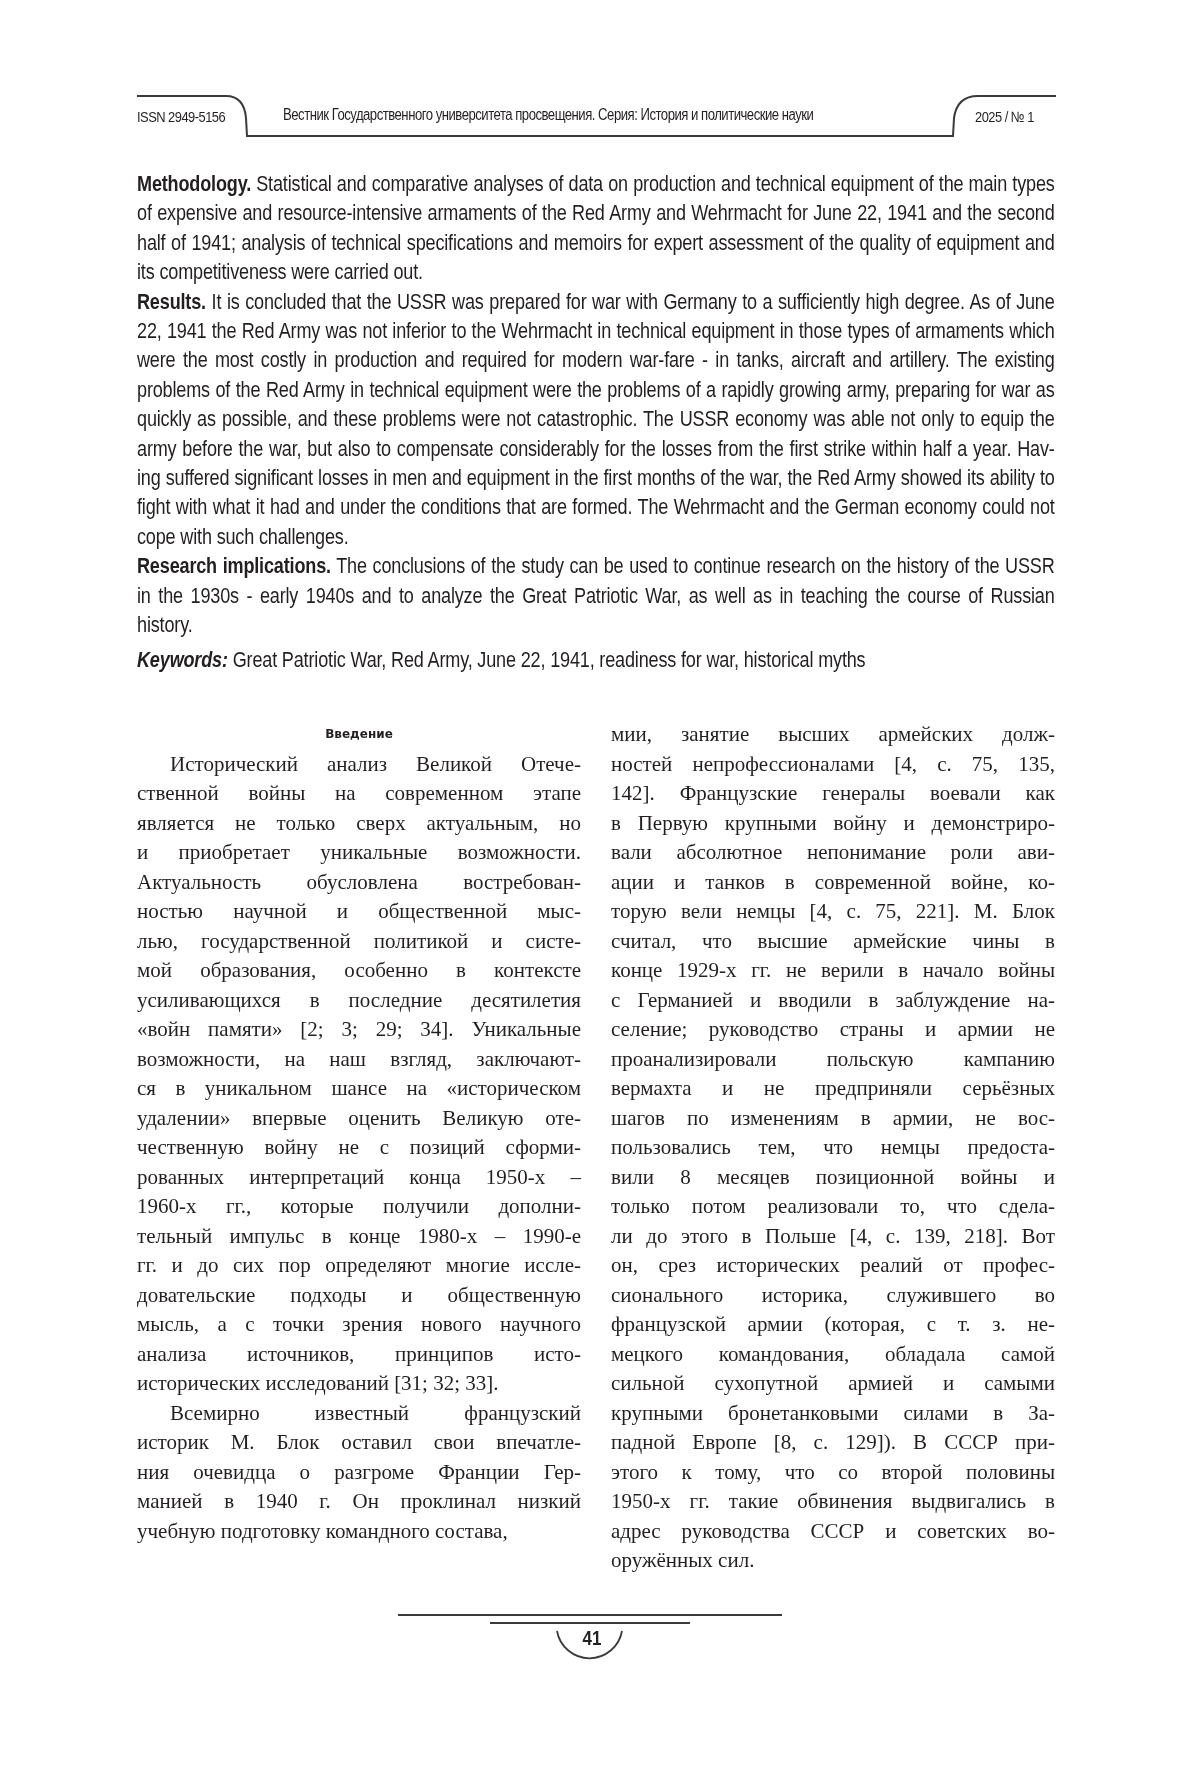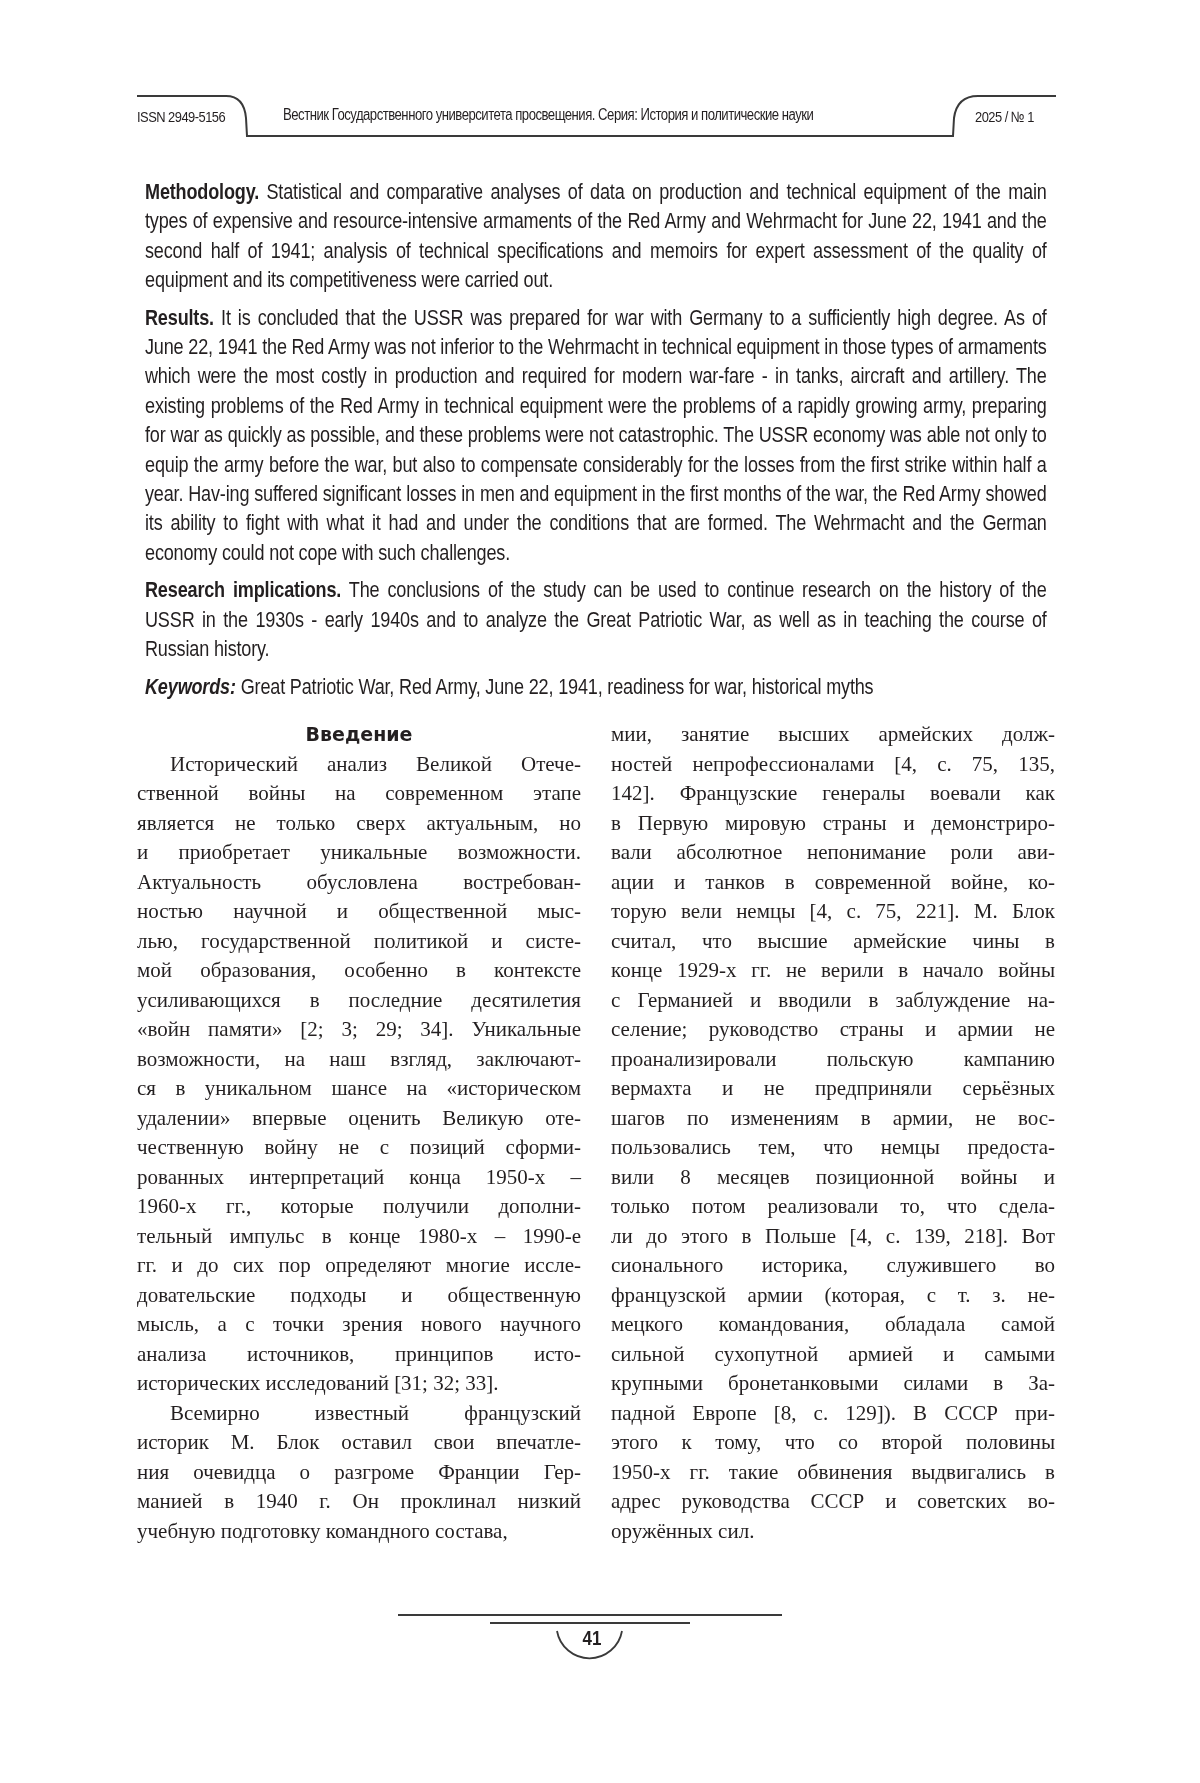--- a/index.html
+++ b/index.html
@@ -37,21 +37,21 @@
       position: absolute;
       left: 137px;
       top: 170px;
       width: 918px;
       font-family: "Liberation Sans", sans-serif;
       font-size: 21.5px;
       line-height: 29.4px;
       text-align: justify;
       letter-spacing: -0.2px;
     }
-    .abstract .para { margin: 8px; }
+    .abstract .para { margin: 0; }
     .abstract .para-inner {
       display: block;
       transform: scaleX(0.84);
       transform-origin: left top;
       width: 119%;
     }
     .lead { font-weight: bold; }
     .keywords { margin-top: 5px !important; }
     .keywords .lead { font-style: italic; }
 
@@ -64,21 +64,21 @@
       font-size: 21px;
       line-height: 29.5px;
       text-align: justify;
       color: #231f20;
     }
     .col-left { left: 137px; }
     .col-right { left: 611px; }
     .section-title {
       font-family: "DejaVu Sans", sans-serif;
       font-weight: bold;
-      font-size: 19px;
+      font-size: 12px;
       text-align: center;
       line-height: 29.5px;
       margin: 0;
     }
     .col p { margin: 0; }
     .col .line { display: block; text-align: justify; text-align-last: justify; white-space: nowrap; }
     .col .line.last { text-align-last: left; }
 
     
     .footer-svg { position: absolute; left: 0; top: 1600px; }
@@ -166,35 +166,36 @@
         <span class="line">манией в 1940 г. Он проклинал низкий</span>
         <span class="line last">учебную подготовку командного состава,</span>
       </p>
   </div>
 
   <div class="col col-right">
     <p id="rc-p1">
         <span class="line">мии, занятие высших армейских долж-</span>
         <span class="line">ностей непрофессионалами [4, с. 75, 135,</span>
         <span class="line">142]. Французские генералы воевали как</span>
-        <span class="line">в Первую мировую страны и демонстриро-</span>
+        <span class="line">в Первую крупными войну и демонстриро-</span>
         <span class="line">вали абсолютное непонимание роли ави-</span>
         <span class="line">ации и танков в современной войне, ко-</span>
         <span class="line">торую вели немцы [4, с. 75, 221]. М. Блок</span>
         <span class="line">считал, что высшие армейские чины в</span>
         <span class="line">конце 1929-х гг. не верили в начало войны</span>
         <span class="line">с Германией и вводили в заблуждение на-</span>
         <span class="line">селение; руководство страны и армии не</span>
         <span class="line">проанализировали польскую кампанию</span>
         <span class="line">вермахта и не предприняли серьёзных</span>
         <span class="line">шагов по изменениям в армии, не вос-</span>
         <span class="line">пользовались тем, что немцы предоста-</span>
         <span class="line">вили 8 месяцев позиционной войны и</span>
         <span class="line">только потом реализовали то, что сдела-</span>
         <span class="line">ли до этого в Польше [4, с. 139, 218]. Вот</span>
+        <span class="line">он, срез исторических реалий от профес-</span>
         <span class="line">сионального историка, служившего во</span>
         <span class="line">французской армии (которая, с т. з. не-</span>
         <span class="line">мецкого командования, обладала самой</span>
         <span class="line">сильной сухопутной армией и самыми</span>
         <span class="line">крупными бронетанковыми силами в За-</span>
         <span class="line">падной Европе [8, с. 129]). В СССР при-</span>
         <span class="line">этого к тому, что со второй половины</span>
         <span class="line">1950-х гг. такие обвинения выдвигались в</span>
         <span class="line">адрес руководства СССР и советских во-</span>
         <span class="line last">оружённых сил.</span>

